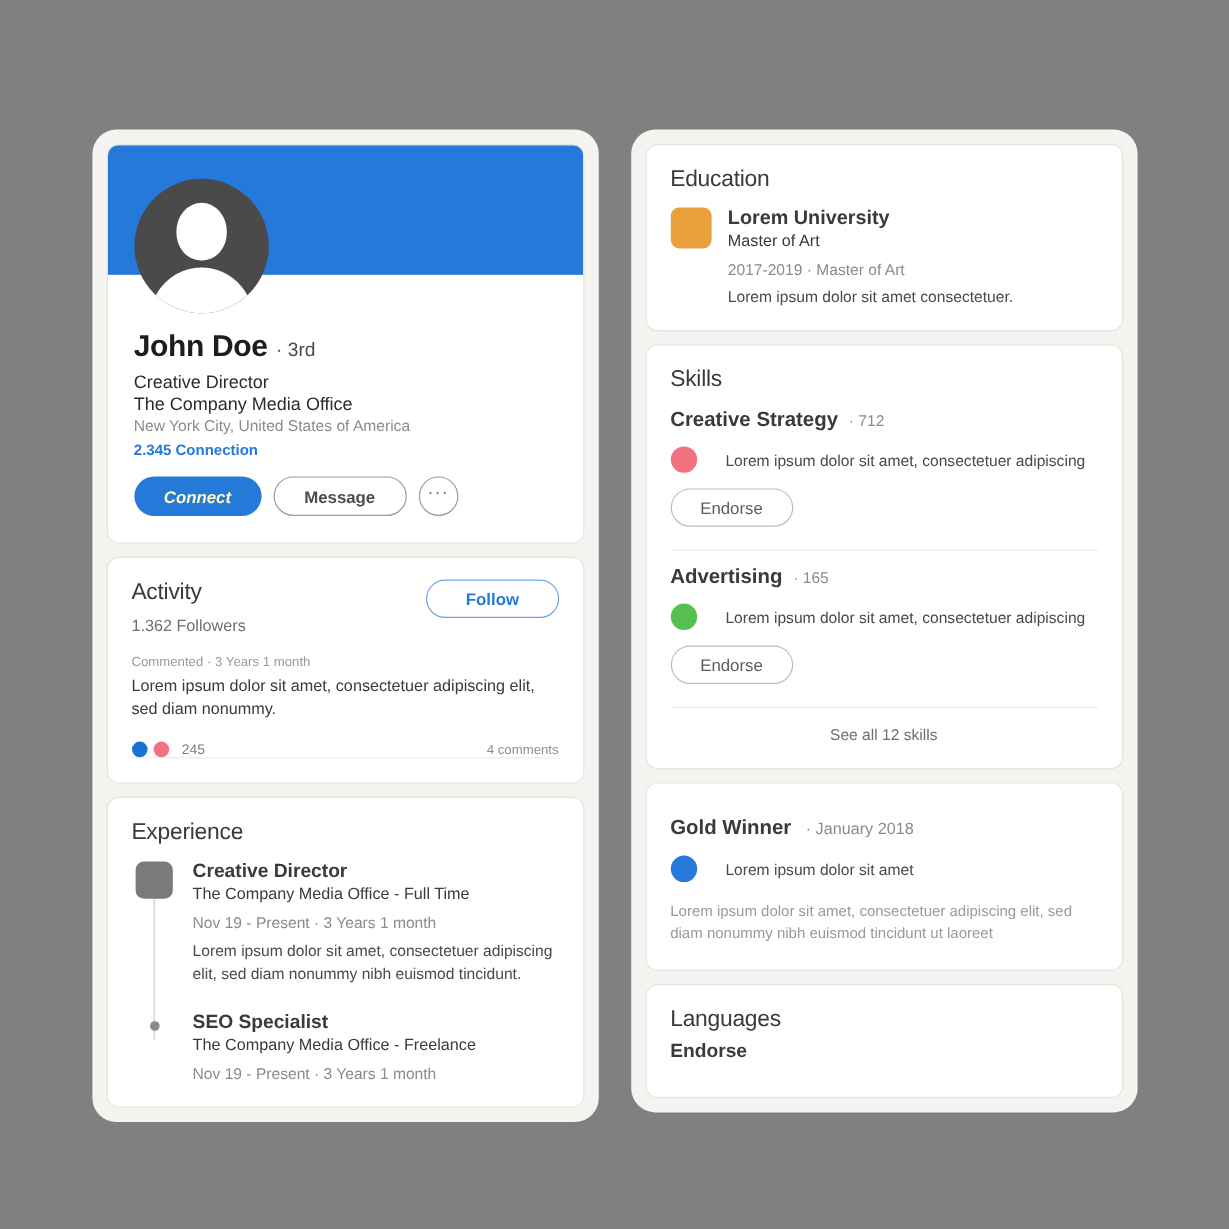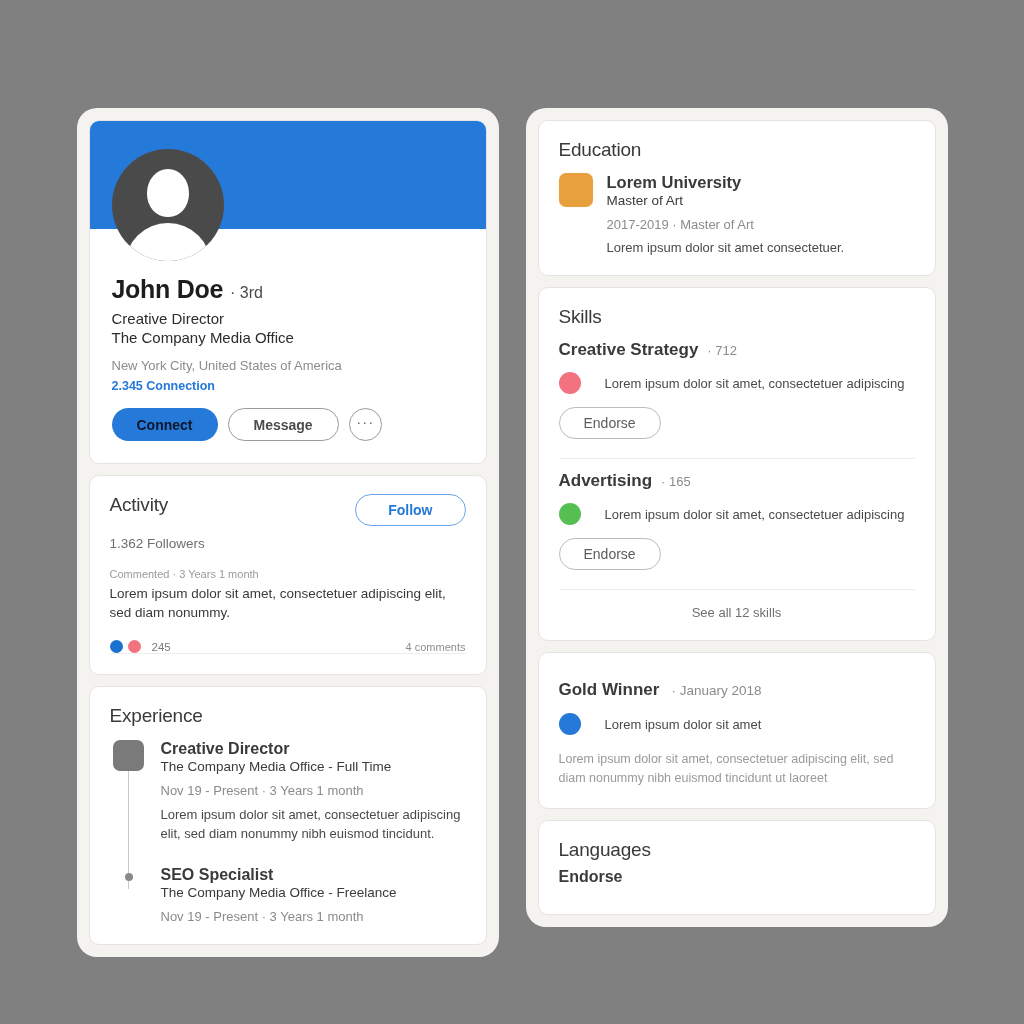--- a/index.html
+++ b/index.html
@@ -88,21 +88,20 @@
   .degree { font-size: 16px; color: #4B4B4B; }
   .headline {
     font-size: 15px;
     color: #2C2C2C;
     line-height: 1.27;
     margin-top: 5px;
   }
   .location {
     font-size: 13px;
     color: #8C8C8C;
-    margin-top: 11px;
   }
   .connections {
     font-size: 12.5px;
     color: #2579D9;
     font-weight: bold;
     margin-top: 6px;
   }
   .btn-row {
     display: flex;
     align-items: center;
@@ -116,23 +115,24 @@
     border-radius: 18px;
     height: 33px;
     display: inline-flex;
     align-items: center;
     justify-content: center;
     cursor: pointer;
     white-space: nowrap;
   }
   .btn-primary {
     background: #2579D9;
-    color: #0f172a;
+    color: #fef9c3;
     border: none;
     padding: 0 25px;
+    font-style: italic;
   }
   .btn-outline {
     background: #ffffff;
     color: #4B4B4B;
     border: 1px solid #9A9A9A;
     padding: 0 25px;
   }
   .btn-more {
     width: 33px; height: 33px;
     border-radius: 50%;
@@ -171,21 +171,21 @@
     height: 32px;
     padding: 0 32px;
     font-size: 14px;
     font-weight: bold;
     cursor: pointer;
     font-family: "Liberation Sans", sans-serif;
   }
   .followers {
     font-size: 13.5px;
     color: #6F6F6F;
-    margin-top: 20px;
+    margin-top: 9px;
   }
   .commented {
     font-size: 11px;
     color: #9A9A9A;
     margin-top: 17px;
   }
   .post-text {
     font-size: 13.5px;
     color: #3A3A3A;
     line-height: 1.42;

